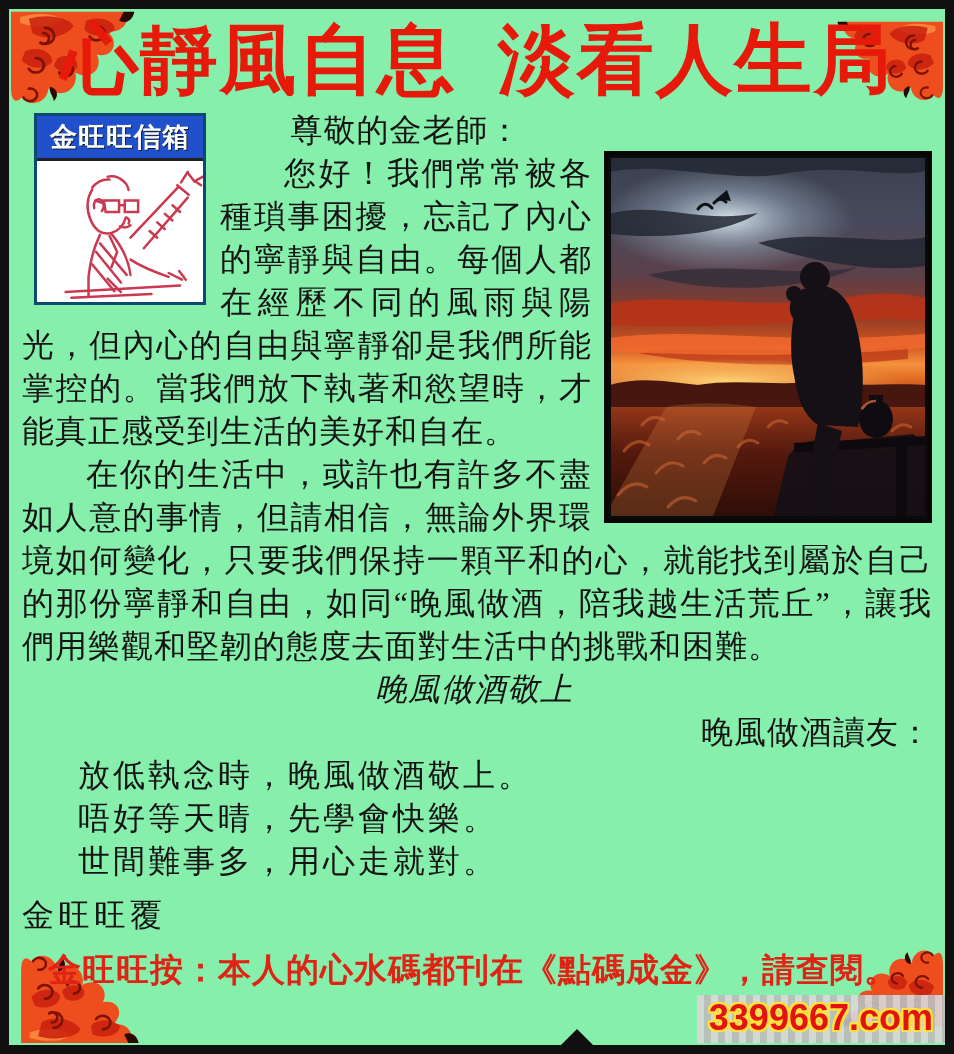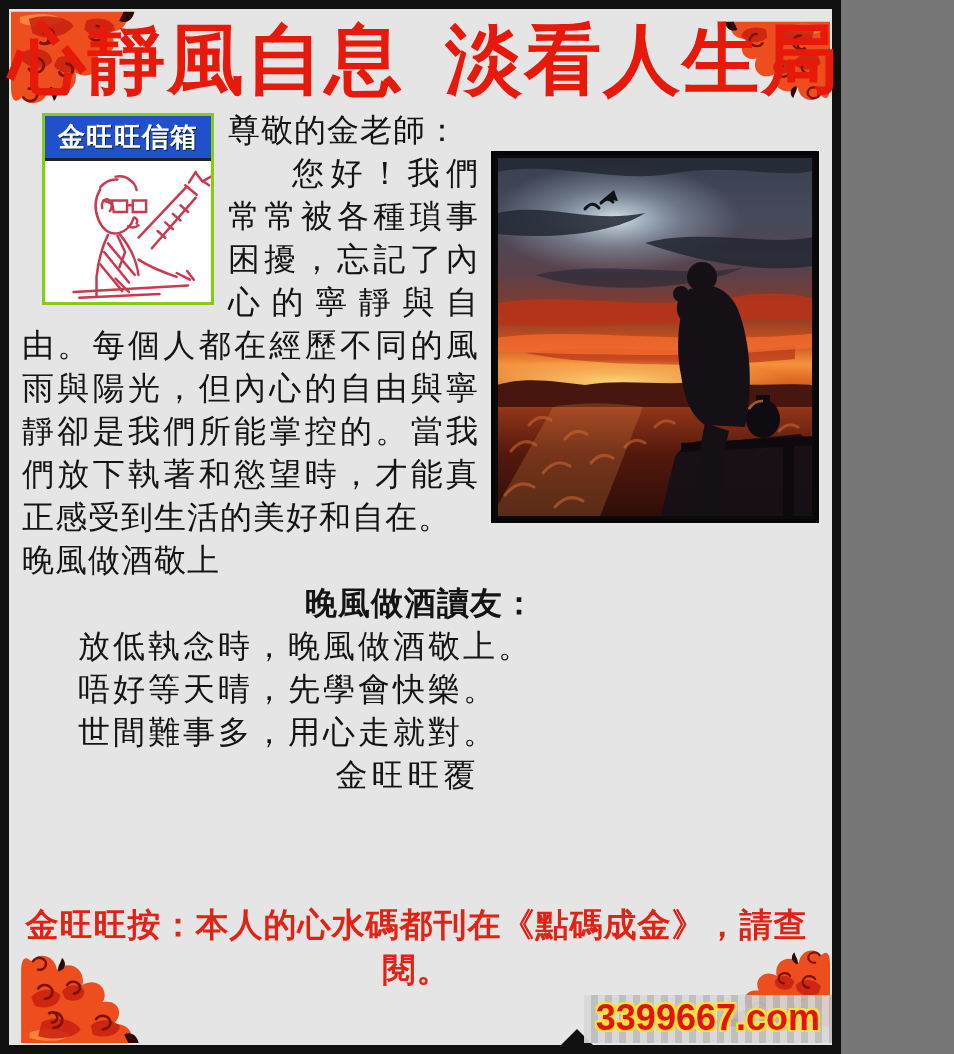--- a/index.html
+++ b/index.html
@@ -1,49 +1,49 @@
 <!DOCTYPE html>
 <html><head>
 <meta charset="utf-8">
 <style>
   html,body{margin:0;padding:0;}
   body{width:954px;height:1054px;overflow:hidden;background:#777;
        font-family:"Liberation Serif",serif;}
-  .page{position:relative;width:841px;height:1054px;background:#e5e5e5;box-sizing:border-box;
+  .page{position:relative;width:954px;height:1054px;background:#86efac;box-sizing:border-box;
         border:9px solid #101010;}
   
   .ornament{position:absolute;z-index:0;pointer-events:none;}
   .orn-tl{top:2px;left:2px;}
   .orn-tr{top:2px;right:2px;transform:scaleX(-1);}
   .orn-bl{bottom:2px;left:2px;transform:scaleY(-1);}
   .orn-br{bottom:2px;right:2px;transform:scale(-1,-1);}
   
   .title{position:relative;z-index:2;margin:4px 0 2px 0;text-align:center;
          color:#e6190b;font-size:77px;line-height:94px;font-weight:bold;
          letter-spacing:2px;word-spacing:20px;white-space:nowrap;}
   
   .content{position:relative;z-index:1;padding:0 13px;font-size:32px;line-height:43px;
            letter-spacing:1px;color:#141414;}
-  .logo-box{float:left;width:172px;height:192px;margin:4px 14px 8px 20px;
-            border:3px solid #84cc16;background:#fff;box-sizing:border-box;}
+  .logo-box{float:left;width:172px;height:192px;margin:4px 14px 8px 12px;
+            border:3px solid #0c4a6e;background:#fff;box-sizing:border-box;}
   .logo-header{background:#2050cc;border-bottom:3px solid #222;color:#fff;
                font-family:"Liberation Sans",sans-serif;font-weight:bold;
                font-size:27px;line-height:42px;text-align:center;letter-spacing:1px;
                text-shadow:1px 1px 0 #123;}
   .logo-art{display:block;width:100%;height:141px;}
   .hero{float:right;width:328px;height:372px;margin:42px 0 10px 12px;
         border:4px solid #060606;box-sizing:border-box;background:#000;}
   .hero svg{display:block;width:100%;height:100%;}
   p{margin:0;}
-  .salutation{text-align:left;}
+  .salutation{text-align:center;}
   .para{text-align:justify;text-indent:2em;}
-  .signoff{text-align:left;padding-right:6px;}
-  .reader{text-align:center;font-weight:bold;}
+  .signoff{text-align:center;padding-right:6px;font-style:italic;}
+  .reader{text-align:right;}
   .poem p{padding-left:56px;letter-spacing:3px;}
-  .reply-sig{text-align:center;padding-right:26px;letter-spacing:4px;}
+  .reply-sig{text-align:left;padding-right:26px;letter-spacing:4px;margin-top:11px;}
   
   .footer-note{position:absolute;z-index:2;left:0;right:8px;bottom:52px;margin:0;
                text-align:center;color:#e02314;font-weight:bold;font-size:33px;
                letter-spacing:1px;}
   .notch{position:absolute;z-index:3;bottom:0;left:552px;width:0;height:0;
          border-left:16px solid transparent;border-right:16px solid transparent;
          border-bottom:16px solid #101010;}
   .watermark{position:absolute;z-index:4;right:0;bottom:2px;padding:2px 12px 4px 12px;
              background:repeating-linear-gradient(90deg,rgba(216,216,216,.92) 0 7px,rgba(188,188,188,.92) 7px 14px);
              font-family:"Liberation Sans",sans-serif;font-weight:bold;font-size:36px;
@@ -208,20 +208,21 @@
           <ellipse cx="268" cy="264" rx="17" ry="19" fill="#100b10"></ellipse>
           <rect x="261" y="240" width="14" height="9" fill="#100b10"></rect>
         </g>
         <path d="M254,254 a16,18 0 0 1 14,-8" fill="none" stroke="#c86a40" stroke-width="2.5" opacity=".8"></path>
         <rect x="1.5" y="1.5" width="317" height="361" fill="none" stroke="#0a0a0a" stroke-width="3"></rect>
       </svg>
     </figure>
 
     <p class="salutation">尊敬的金老師：</p>
     <p class="para">您好！我們常常被各種瑣事困擾，忘記了內心的寧靜與自由。每個人都在經歷不同的風雨與陽光，但內心的自由與寧靜卻是我們所能掌控的。當我們放下執著和慾望時，才能真正感受到生活的美好和自在。</p>
+    <p class="para">在你的生活中，或許也有許多不盡如人意的事情，但請相信，無論外界環境如何變化，只要我們保持一顆平和的心，就能找到屬於自己的那份寧靜和自由，如同“晚風做酒，陪我越生活荒丘”，讓我們用樂觀和堅韌的態度去面對生活中的挑戰和困難。</p>
     <p class="signoff">晚風做酒敬上</p>
     <p class="reader">晚風做酒讀友：</p>
     <div class="poem">
       <p>放低執念時，晚風做酒敬上。</p>
       <p>唔好等天晴，先學會快樂。</p>
       <p>世間難事多，用心走就對。</p>
     </div>
     <p class="reply-sig">金旺旺覆</p>
   </div>
 

